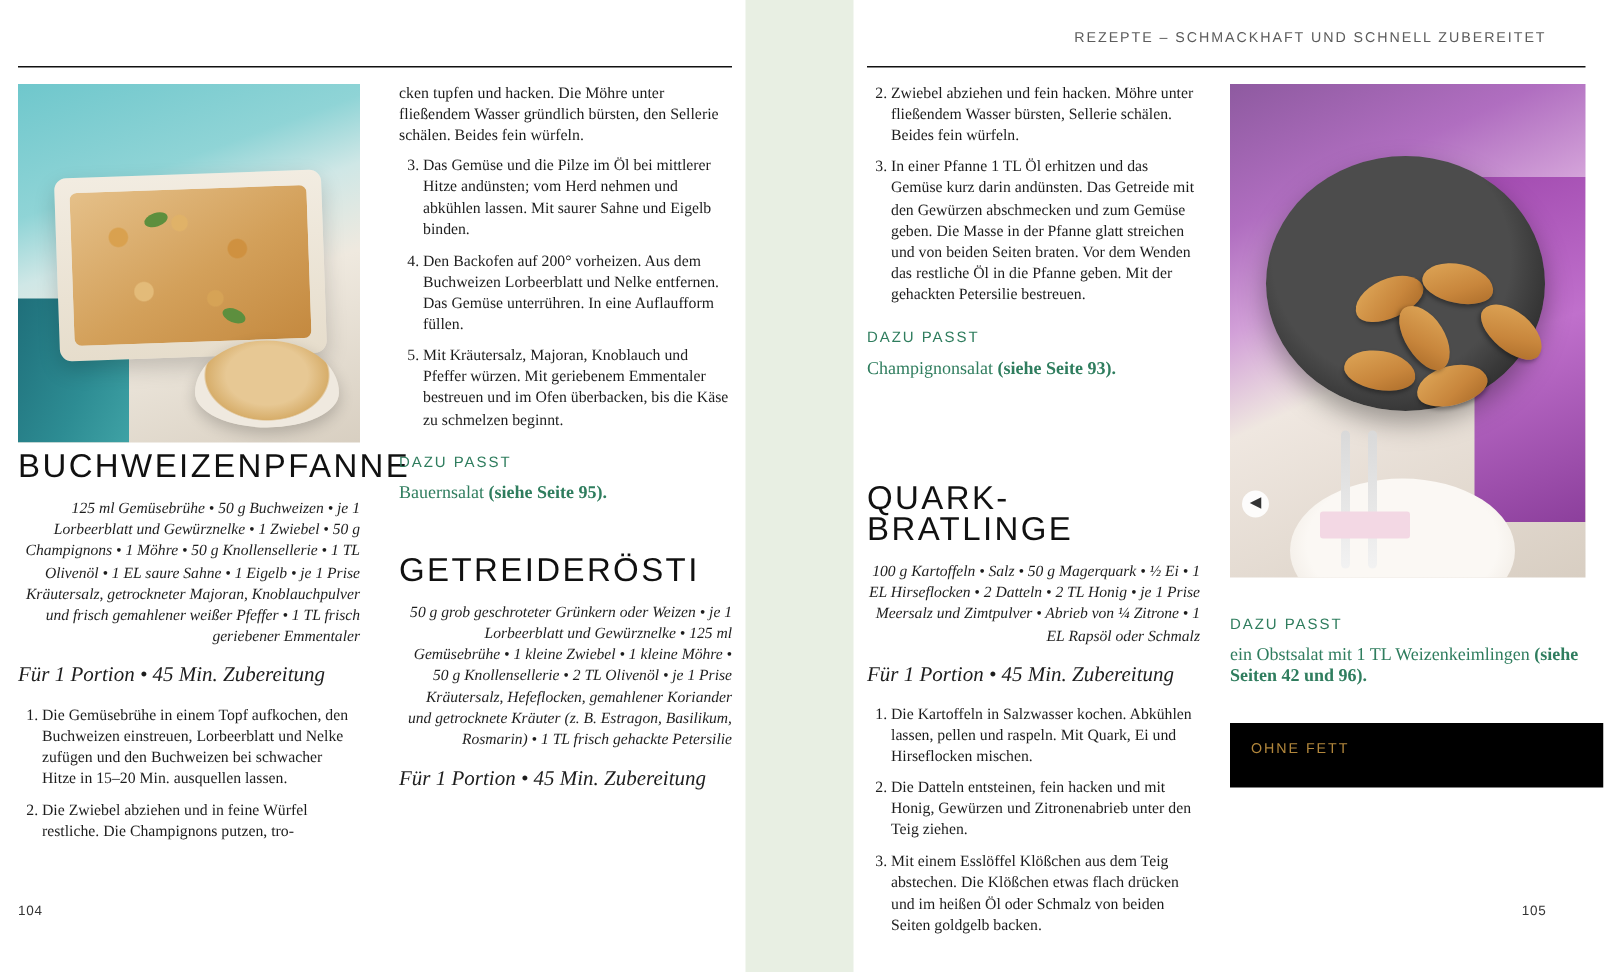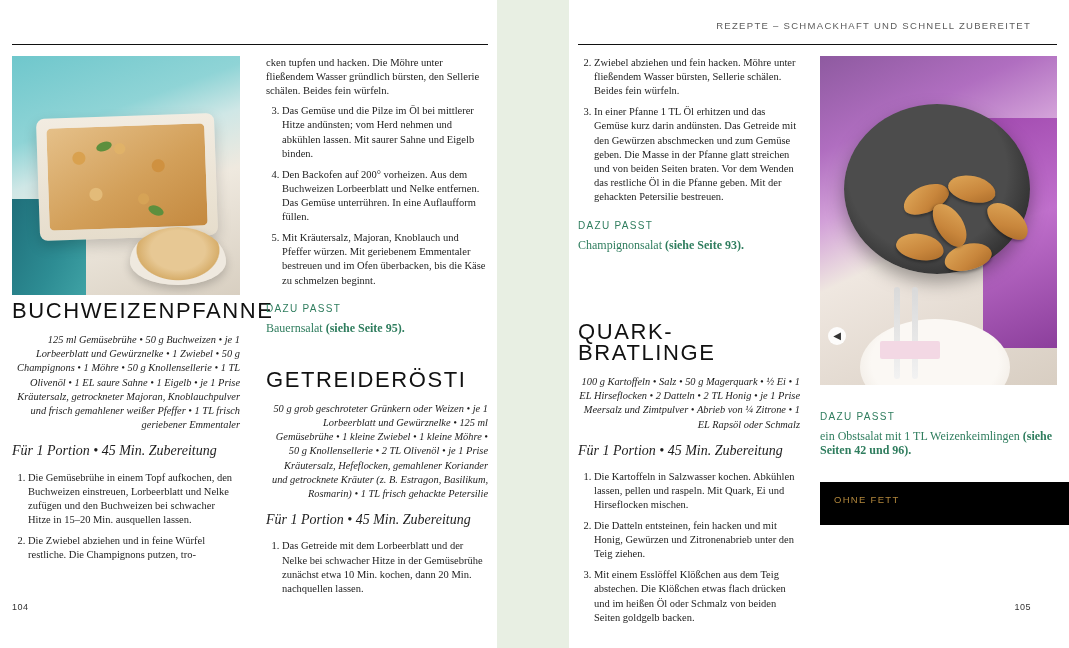--- a/index.html
+++ b/index.html
@@ -296,23 +296,20 @@
       <li>Das Gemüse und die Pilze im Öl bei mittlerer Hitze andünsten; vom Herd nehmen und abkühlen lassen. Mit saurer Sahne und Eigelb binden.</li>
       <li>Den Backofen auf 200° vorheizen. Aus dem Buchweizen Lorbeerblatt und Nelke entfernen. Das Gemüse unterrühren. In eine Auflaufform füllen.</li>
       <li>Mit Kräutersalz, Majoran, Knoblauch und Pfeffer würzen. Mit geriebenem Emmentaler bestreuen und im Ofen überbacken, bis die Käse zu schmelzen beginnt.</li>
     </ol>
     <div class="dazu-head">DAZU PASST</div>
     <div class="dazu-body"><span>Bauernsalat </span><b>(siehe Seite 95).</b></div>
 
     <h1 class="recipe-title" style="margin-top:34px;">GETREIDERÖSTI</h1>
     <p class="ingredients">50 g grob geschroteter Grünkern oder Weizen • je 1 Lorbeerblatt und Gewürznelke • 125 ml Gemüsebrühe • 1 kleine Zwiebel • 1 kleine Möhre • 50 g Knollensellerie • 2 TL Olivenöl • je 1 Prise Kräutersalz, Hefeflocken, gemahlener Koriander und getrocknete Kräuter (z. B. Estragon, Basilikum, Rosmarin) • 1 TL frisch gehackte Petersilie</p>
     <p class="portion">Für 1 Portion • 45 Min. Zubereitung</p>
-    <ol class="steps">
-      <li>Das Getreide mit dem Lorbeerblatt und der Nelke bei schwacher Hitze in der Gemüsebrühe zunächst etwa 10 Min. kochen, dann 20 Min. nachquellen lassen.</li>
-    </ol>
   </div>
 
   <div class="col col3">
     <ol class="steps" start="2">
       <li>Zwiebel abziehen und fein hacken. Möhre unter fließendem Wasser bürsten, Sellerie schälen. Beides fein würfeln.</li>
       <li>In einer Pfanne 1 TL Öl erhitzen und das Gemüse kurz darin andünsten. Das Getreide mit den Gewürzen abschmecken und zum Gemüse geben. Die Masse in der Pfanne glatt streichen und von beiden Seiten braten. Vor dem Wenden das restliche Öl in die Pfanne geben. Mit der gehackten Petersilie bestreuen.</li>
     </ol>
     <div class="dazu-head">DAZU PASST</div>
     <div class="dazu-body"><span>Champignonsalat </span><b>(siehe Seite 93).</b></div>
   </div>

